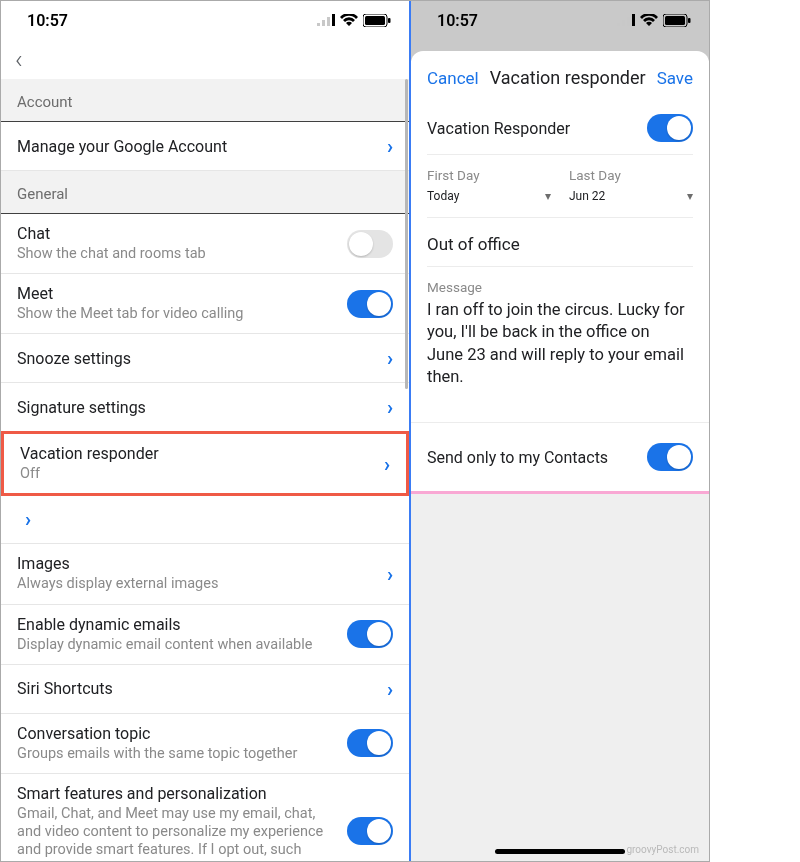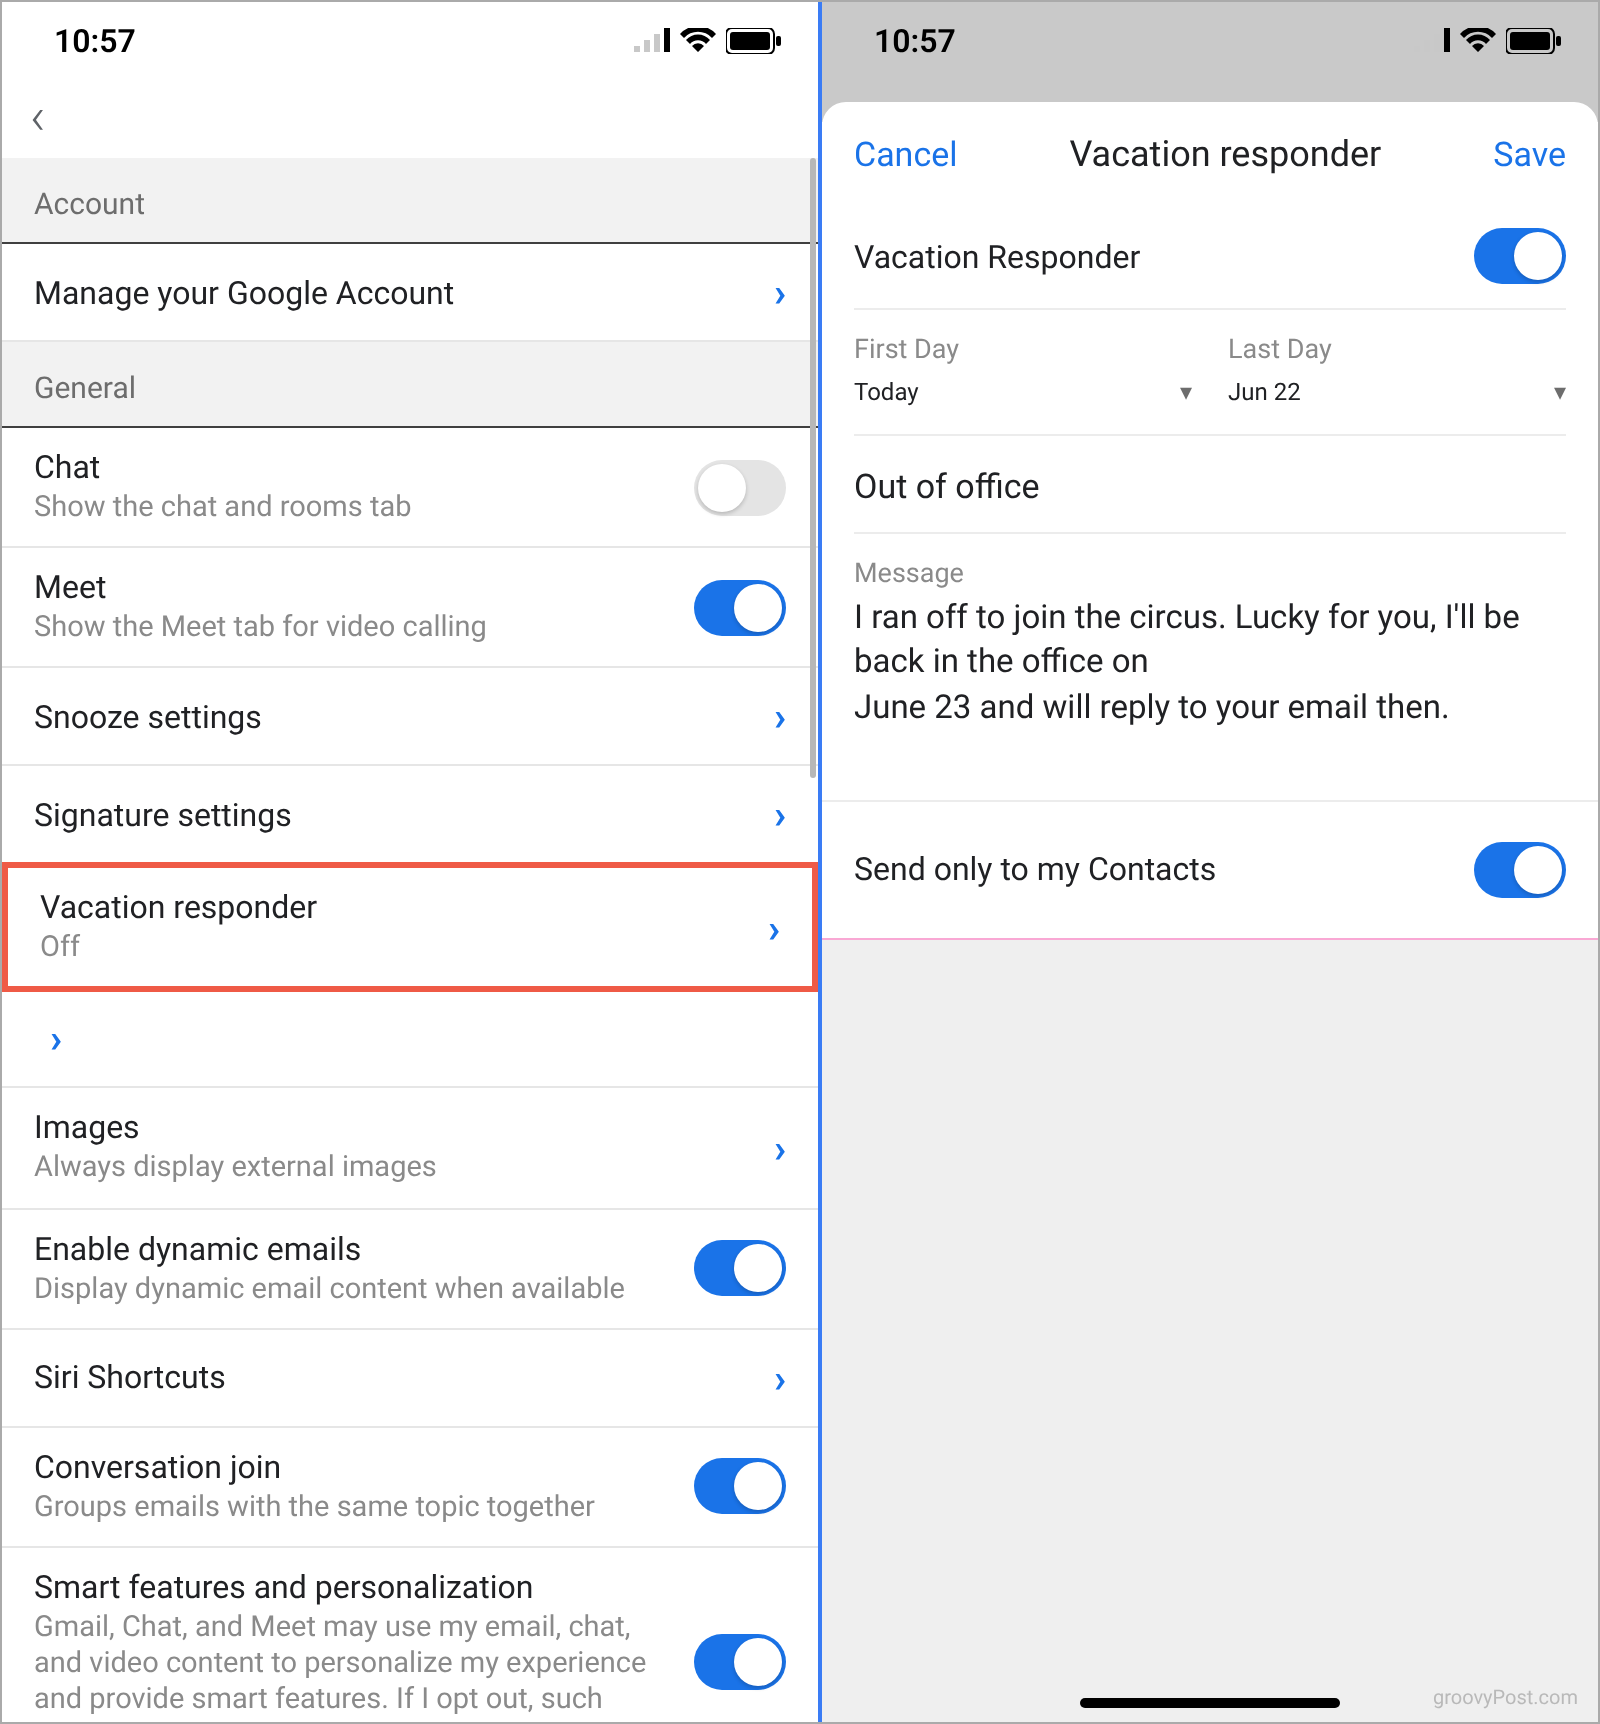--- a/index.html
+++ b/index.html
@@ -5,21 +5,21 @@
   * { box-sizing: border-box; margin: 0; padding: 0; }
   body {
     font-family: -apple-system, BlinkMacSystemFont, "Segoe UI", Roboto, Helvetica, Arial, sans-serif;
     background: #fff;
     width: 800px;
     height: 862px;
     overflow: hidden;
     position: relative;
   }
   .outer {
-    width: 800px;
+    width: 710px;
     height: 862px;
     border: 1px solid #aaa;
     display: flex;
     position: relative;
   }
   .pane {
     height: 100%;
     position: relative;
     background: #fff;
     display: flex;
@@ -153,21 +153,21 @@
   .dd-row { display: flex; align-items: center; justify-content: space-between; margin-top: 6px; }
   .dd-val { font-size: 12px; color: #202124; }
   .dd-caret { font-size: 12px; color: #6d6d6d; }
   .field-block { padding: 12px 0 12px 0; border-bottom: 1px solid #ececec; }
   .field-val { font-size: 17px; color: #202124; margin-top: 4px; }
   .msg-text { font-size: 16.5px; color: #202124; line-height: 1.35; margin-top: 4px; }
   .contacts-row {
     display: flex; align-items: center; justify-content: space-between;
     padding: 20px 16px; margin-top: 22px;
     border-top: 1px solid #ececec;
-    border-bottom: 1px solid #f9a8d4;
+    border-bottom: 3px solid #f9a8d4;
   }
   .gray-fill { flex: 1; background: #efefef; }
   .home-indicator {
     position: absolute;
     bottom: 7px;
     left: 50%;
     transform: translateX(-50%);
     width: 130px;
     height: 5px;
     border-radius: 3px;
@@ -282,21 +282,21 @@
 
       <div class="row">
         <div class="row-text">
             <div class="row-title">Siri Shortcuts</div>
           </div>
         <span class="chevron-right">›</span>
       </div>
 
       <div class="row tworow">
         <div class="row-text">
-          <div class="row-title">Conversation join</div>
+          <div class="row-title">Conversation topic</div>
           <div class="row-sub">Groups emails with the same topic together</div>
         </div>
         <div class="toggle on"></div>
       </div>
 
       <div class="row tworow" style="border-bottom:none">
         <div class="row-text">
           <div class="row-title">Smart features and personalization</div>
           <div class="row-sub">Gmail, Chat, and Meet may use my email, chat, and video content to personalize my experience and provide smart features. If I opt out, such features will be turned off.</div>
         </div>

